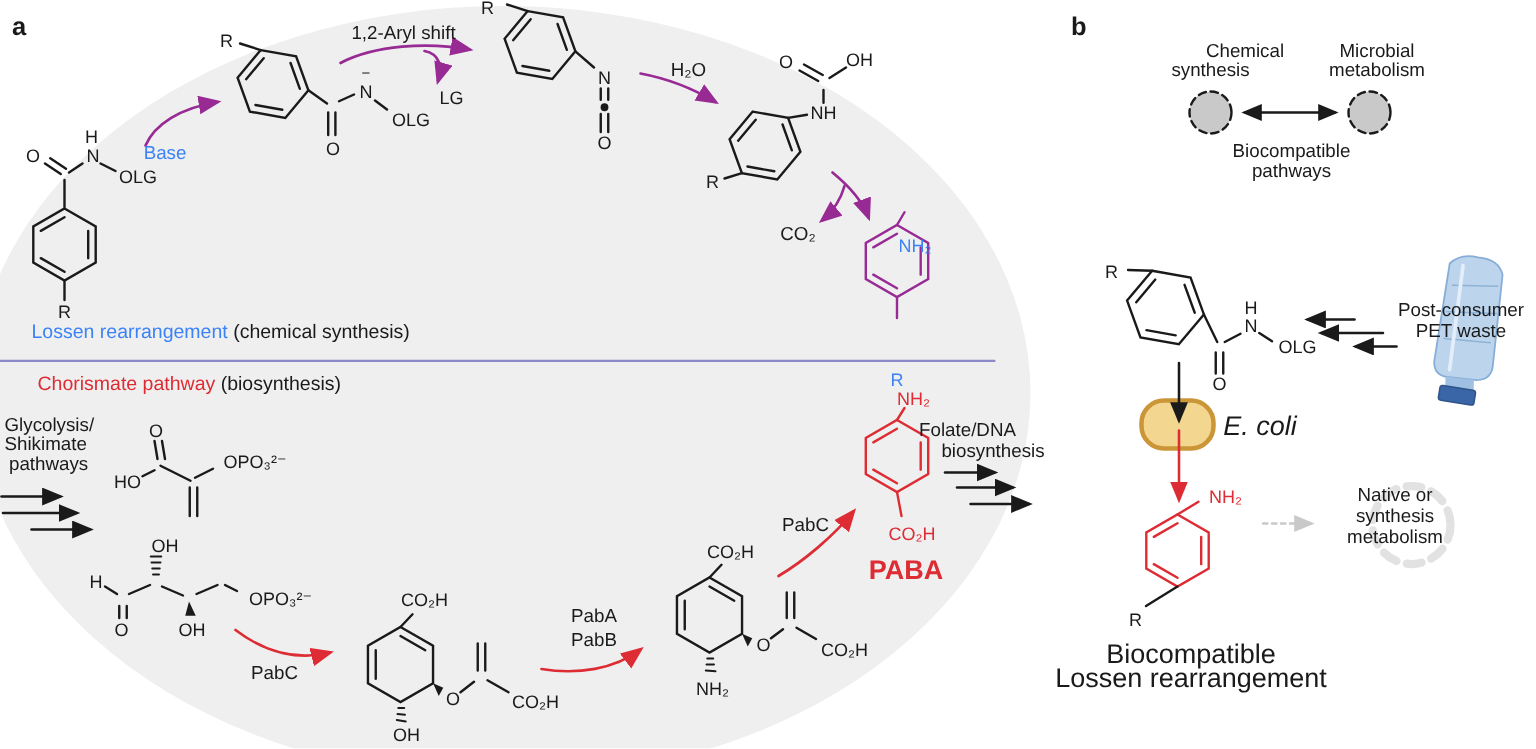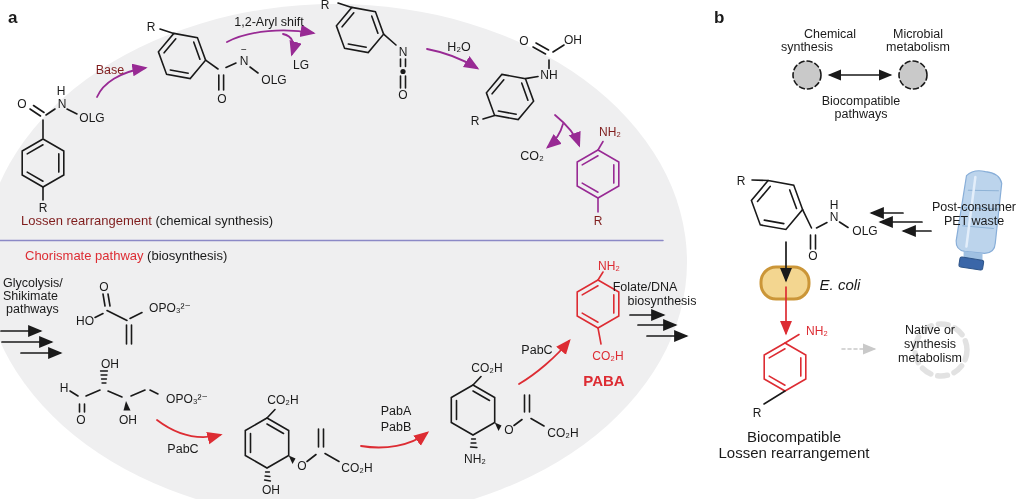--- a/index.html
+++ b/index.html
@@ -1,23 +1,23 @@
 <!DOCTYPE html>
 <html><head>
 <meta charset="utf-8">
 <style>
   html,body{margin:0;padding:0;background:#fff;}
   .stage{position:relative;width:1024px;height:499px;background:#ffffff;overflow:hidden;
          font-family:"Liberation Sans","DejaVu Sans",sans-serif;color:#1a1a1a;}
   .stage svg{position:absolute;left:0;top:0;}
   span{position:absolute;}
   .c{transform:translate(-50%,-50%);white-space:nowrap;font-size:12px;line-height:1;}
-  .lt{white-space:nowrap;font-size:13px;line-height:1;} .s12{font-size:12.5px;} .s13{font-size:15px;}
+  .lt{white-space:nowrap;font-size:13px;line-height:1;} .s12{font-size:12.5px;} .s13{font-size:18px;}
   .panel-letter{font-size:17px;font-weight:bold;}
-  .purple{color:#7f1d1d;} .red{color:#dd2c33;} .bold{font-weight:bold;} .it{font-style:italic;}
+  .purple{color:#3b82f6;margin-top:32px;} .red{color:#dd2c33;} .bold{font-weight:bold;} .it{font-style:italic;}
   .mini{font-size:10px;}
 </style>
 </head>
 <body>
 
 <div class="stage">
 
 <svg width="1024" height="499" viewBox="0 0 1024 499">
   <defs>
     <marker id="mpu" markerWidth="9" markerHeight="8" refX="7" refY="3.5" orient="auto">

